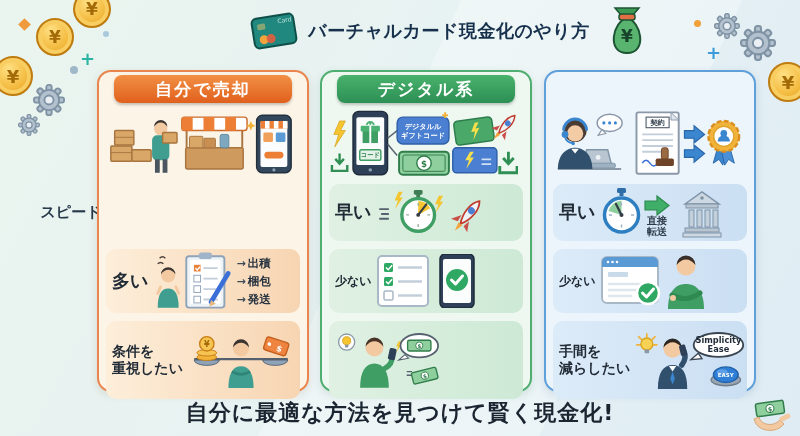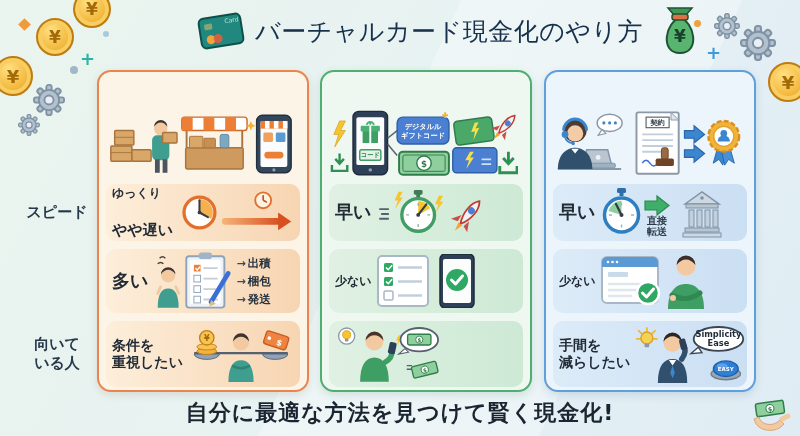--- a/index.html
+++ b/index.html
@@ -5,36 +5,36 @@
 *{margin:0;padding:0;box-sizing:border-box}
 body{width:800px;height:436px;overflow:hidden;font-family:"DejaVu Sans","Liberation Sans",sans-serif}
 .stage{position:relative;width:800px;height:436px;background:linear-gradient(118deg,#eaf5ef 0%,#e7f2f2 45%,#dfecf4 100%);overflow:hidden}
 .stage::before{content:"";position:absolute;inset:0;background:linear-gradient(115deg,transparent 46%,rgba(255,255,255,.30) 46%,rgba(255,255,255,.30) 74%,transparent 74%);pointer-events:none}
 .deco{position:absolute;z-index:1}
 .coin{position:absolute;z-index:1;border-radius:50%;background:radial-gradient(circle at 38% 30%,#ffe084,#f4bc42 55%,#e09a1c);border:2px solid #bf7c10;box-shadow:inset 0 0 0 4px #f8ce62;display:flex;align-items:center;justify-content:center;font-weight:bold;color:#a36a08}
 .dot{position:absolute;border-radius:50%;z-index:1}
 .diamond{position:absolute;width:9px;height:9px;background:#f09a3e;transform:rotate(45deg);z-index:1}
 .plus{position:absolute;font-weight:bold;z-index:1;line-height:1}
 .title-row{position:absolute;left:0;right:0;top:6px;display:flex;align-items:center;justify-content:center;gap:11px;transform:translateX(52px);z-index:3}
-.title-row h1{font-size:25px;font-weight:400;color:#17314d;letter-spacing:.5px}
-.rlabel{position:absolute;left:2px;width:110px;display:flex;align-items:center;justify-content:center;text-align:left;font-weight:800;color:#27394a;font-size:15px;line-height:1.3;white-space:pre-line;z-index:2}
+.title-row h1{font-size:18px;font-weight:700;color:#17314d;letter-spacing:.5px}
+.rlabel{position:absolute;left:16px;width:110px;display:flex;align-items:center;justify-content:center;text-align:left;font-weight:800;color:#27394a;font-size:15px;line-height:1.3;white-space:pre-line;z-index:2}
 .col{position:absolute;top:70px;width:212px;height:322px;border-radius:14px;z-index:2}
 .col1{left:97px;background:#fcf4e7;border:2px solid #e9854d;box-shadow:0 3px 8px rgba(120,80,40,.15)}
 .col2{left:320px;background:#eef8f0;border:2px solid #4fae70;box-shadow:0 3px 8px rgba(40,110,70,.15)}
 .col3{left:544px;background:#ecf4fc;border:2px solid #5f9fda;box-shadow:0 3px 8px rgba(40,80,130,.15)}
 .pill{position:absolute;top:3px;left:15px;right:15px;height:28px;border-radius:8px;display:flex;align-items:center;justify-content:center;color:#fff;font-size:17px;font-weight:800;letter-spacing:2px;box-shadow:0 2px 3px rgba(0,0,0,.22)}
 .pill1{background:linear-gradient(#f29045,#e0601d)}
 .pill2{background:linear-gradient(#49b26c,#2c8f54)}
 .pill3{background:linear-gradient(#529ae0,#2d6fc2)}
 .illo{position:absolute;top:36px;left:8px;right:12px;height:72px}
 .illo svg{width:100%;height:100%}
 .cell{position:absolute;left:7px;right:7px;border-radius:10px;display:flex;align-items:center;padding:0 6px;gap:4px}
 .row-speed{top:112px;height:57px}
 .row-effort{top:177px;height:64px}
-.row-suited{top:249px;height:66px}
+.row-suited{top:249px;height:78px}
 .col1 .cell{background:linear-gradient(90deg,#fdeeda,#f7d5b2)}
 .col2 .cell{background:linear-gradient(90deg,#e0f1e3,#cde9d5)}
 .col3 .cell{background:linear-gradient(90deg,#dcebf8,#cbdff3)}
 .ctext{font-weight:800;color:#212b36;line-height:1.25;white-space:pre-line;flex:0 0 auto}
 .t-big{font-size:18px}
 .t-mid{font-size:12px}
 .t-2line{font-size:14px}
 .sp1{display:block;font-size:12px}
 .sp2{display:block;font-size:15px}
 .cell svg{flex:0 0 auto}
@@ -111,24 +111,23 @@
     <h1>バーチャルカード現金化のやり方</h1>
     <svg width="52" height="50" viewBox="0 0 52 50">
       <path d="M20 9 L14 2 h24 l-6 7 z" fill="#3c9a55" stroke="#1d5434" stroke-width="1.5"></path>
       <path d="M26 12 C12 15 5 47 26 47 C47 47 40 15 26 12 z" fill="#58b46e" stroke="#1d5434" stroke-width="2"></path>
       <rect x="18" y="8" width="16" height="6" rx="2.5" fill="#e07043" stroke="#1d5434" stroke-width="1.5"></rect>
       <text x="26" y="36" font-size="17" font-weight="bold" fill="#17432a" text-anchor="middle">¥</text>
     </svg>
   </div>
 
   <div class="rlabel" style="top:184px;height:57px">スピード</div>
-  <div class="rlabel" style="top:321px;height:66px">向いて
-いる人</div>
 
   <section class="col col1">
+    <div class="pill pill1">自分で売却</div>
     <div class="illo">
       <svg viewBox="0 0 196 72" preserveAspectRatio="xMidYMid meet">
         <g stroke="#a8743f" stroke-width="1.5" fill="#d9a869">
           <rect x="4" y="38" width="22" height="16" rx="1"></rect>
             <rect x="8" y="22" width="20" height="15" rx="1"></rect>
             <rect x="26" y="42" width="20" height="12" rx="1"></rect>
         </g>
         <line x1="4" y1="45" x2="26" y2="45" stroke="#a8743f"></line>
           <line x1="8" y1="29" x2="28" y2="29" stroke="#a8743f"></line>
         <circle cx="56" cy="20" r="7" fill="#f3c9a2"></circle>
@@ -153,38 +152,20 @@
         <rect x="164.7" y="12" width="4.7" height="8" fill="#fff"></rect>
           <rect x="174" y="12" width="4.7" height="8" fill="#fff"></rect>
           <rect x="183.4" y="12" width="4.7" height="8" fill="#fff"></rect>
         <rect x="163" y="24" width="10" height="10" rx="1.5" fill="#f0a05a"></rect>
           <rect x="176" y="24" width="10" height="10" rx="1.5" fill="#5b9bd5"></rect>
         <rect x="164" y="44" width="20" height="7" rx="3.5" fill="#ec7f35"></rect>
         <circle cx="174" cy="63" r="1.6" fill="#8fa3b5"></circle>
         <path d="M150 12 l1.5 3.5 3.5 1.5 -3.5 1.5 -1.5 3.5 -1.5 -3.5 -3.5 -1.5 3.5 -1.5 z" fill="#f2b33a"></path>
       </svg>
     </div>
-    <div class="cell row-speed">
-      <div class="ctext">
-        <span class="sp1">ゆっくり</span>
-        <span class="sp2">やや遅い</span>
-      </div>
-      <svg width="118" height="47" viewBox="0 0 126 50">
-        <circle cx="24" cy="25" r="16.5" fill="#fff" stroke="#e2702c" stroke-width="3.5"></circle>
-        <path d="M24 25 L24 10.5 A14.5 14.5 0 0 1 36.5 32 z" fill="#f6b14e"></path>
-        <line x1="24" y1="25" x2="24" y2="12" stroke="#333d46" stroke-width="2.2" stroke-linecap="round"></line>
-        <line x1="24" y1="25" x2="33" y2="30" stroke="#333d46" stroke-width="2.2" stroke-linecap="round"></line>
-        <circle cx="24" cy="25" r="2" fill="#333d46"></circle>
-        <circle cx="92" cy="12" r="8.5" fill="#fdf1e3" stroke="#e2702c" stroke-width="2"></circle>
-        <line x1="92" y1="12" x2="92" y2="6.5" stroke="#c2571f" stroke-width="1.8"></line>
-        <line x1="92" y1="12" x2="96" y2="14" stroke="#c2571f" stroke-width="1.8"></line>
-        <rect x="48" y="31" width="62" height="7" rx="3" fill="url(#agrad)"></rect>
-        <path d="M108 25 L122 34.5 L108 44 z" fill="#d84f20"></path>
-      </svg>
-    </div>
     <div class="cell row-effort">
       <div class="ctext t-big">多い</div>
       <svg width="80" height="58" viewBox="0 0 84 60">
         <path d="M8 6 q3 -3 6 0 M6 12 q3 -3 6 0" stroke="#4a3f38" fill="none" stroke-width="1.5"></path>
         <circle cx="17" cy="24" r="7.5" fill="#f3c9a2"></circle>
         <path d="M9.5 23 a7.5 7.5 0 0 1 15 0 c-4 -6.5 -11 -6.5 -15 0 z" fill="#3b3430"></path>
         <path d="M6 58 c0 -14 4 -20 11 -20 s11 6 11 20 z" fill="#3f9e8f"></path>
         <path d="M9 36 l-3 7 M25 36 l3 7" stroke="#f3c9a2" stroke-width="3" stroke-linecap="round"></path>
         <rect x="36" y="4" width="40" height="54" rx="3" fill="#eef3f7" stroke="#8fa3b8" stroke-width="2"></rect>
         <rect x="40" y="8" width="32" height="46" rx="2" fill="#fff"></rect>
@@ -231,20 +212,21 @@
         </g>
         <circle cx="60" cy="18" r="9" fill="#f3c9a2"></circle>
         <path d="M51 17 a9 9 0 0 1 18 0 c-5 -7 -13 -7 -18 0 z" fill="#3b3430"></path>
         <path d="M46 62 c0 -16 5 -24 14 -24 s14 8 14 24 z" fill="#3f9e8f"></path>
         <path d="M50 44 q10 6 20 0" stroke="#2e8577" stroke-width="3" fill="none"></path>
       </svg>
     </div>
   </section>
 
   <section class="col col2">
+    <div class="pill pill2">デジタル系</div>
     <div class="illo">
       <svg viewBox="0 0 196 72" preserveAspectRatio="xMidYMid meet">
         <path d="M10 12 l-6 14 h5 l-4 13 11 -17 h-5 l5 -10 z" fill="#f5c531" stroke="#d9a31f" stroke-width=".8"></path>
         <g stroke="#2f8f54" stroke-width="2.5" fill="none">
           <path d="M10 46 v10 M5.5 51.5 L10 56.5 L14.5 51.5"></path>
             <path d="M2 58 v6 h16 v-6"></path>
         </g>
         <rect x="24" y="2" width="36" height="66" rx="6" fill="#2e4057" stroke="#1d2b3a" stroke-width="1.5"></rect>
         <rect x="27.5" y="8" width="29" height="50" rx="2" fill="#fbfdfc"></rect>
         <rect x="34" y="22" width="16" height="13" fill="#3f9e63"></rect>

